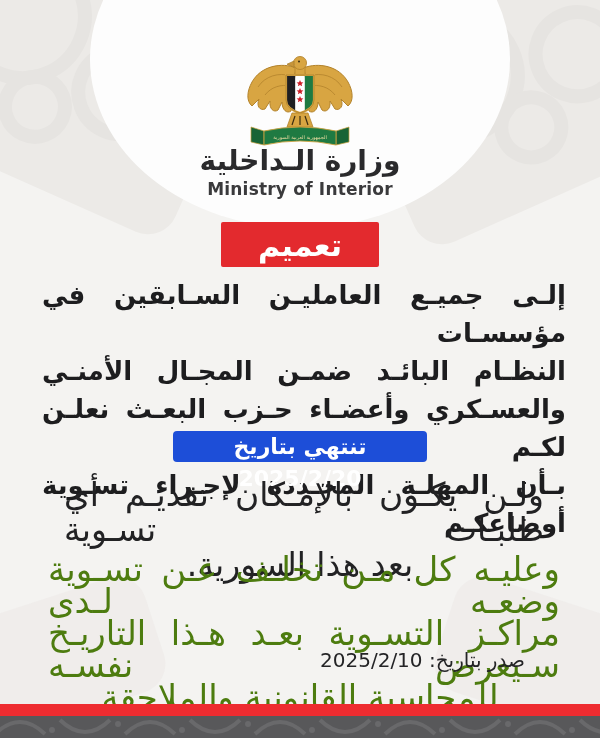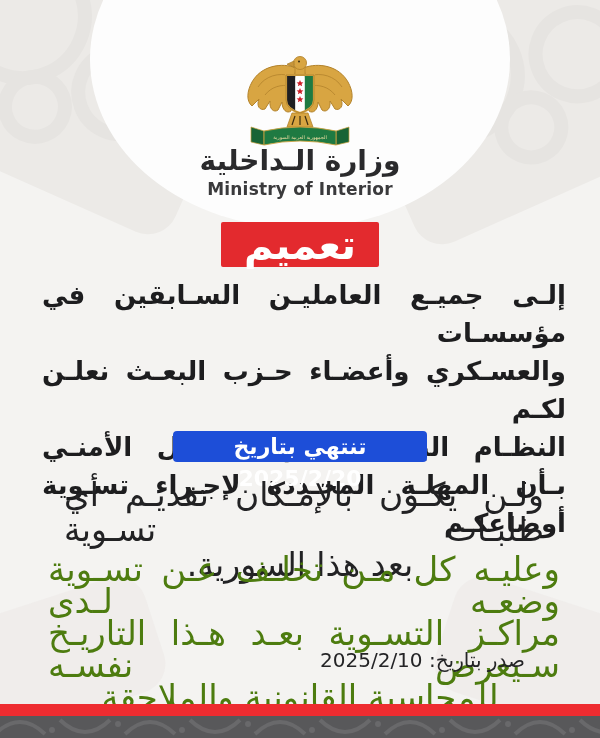--- a/index.html
+++ b/index.html
@@ -37,21 +37,21 @@
     text-align:center;font-size:28px;font-weight:bold;color:#2a2a2c;
   }
   .title-en{
     position:absolute;top:179px;left:0;width:600px;
     text-align:center;font-size:17px;font-weight:bold;color:#3a3a3c;
     letter-spacing:.2px;direction:ltr;
   }
   .banner{
     position:absolute;top:222px;left:221px;width:158px;height:45px;
     background:#e32a2e;border-radius:2px;
-    color:#fff;font-size:40px;font-weight:bold;
+    color:#fff;font-size:30px;font-weight:bold;
     text-align:center;line-height:47px;
   }
   .p1{
     position:absolute;top:276px;right:34px;left:34px;
     font-size:26px;font-weight:bold;color:#1d1d1f;line-height:38px;
   }
   .p2{
     position:absolute;top:477px;right:56px;left:56px;
     font-size:33px;color:#222224;line-height:35px;
   }
@@ -165,22 +165,22 @@
     </svg>
   </div>
 
   <div class="title-ar">وزارة الـداخلية</div>
   <div class="title-en">Ministry of Interior</div>
 
   <div class="banner">تعميم</div>
 
   <div class="p1">
     <div class="line-just">إلـى جميـع العامليـن السـابقين في مؤسسـات</div>
+    <div class="line-just">النظـام البائـد ضمـن المجـال الأمنـي</div>
     <div class="line-just">والعسـكري وأعضـاء حـزب البعـث نعلـن لكـم</div>
-    <div class="line-just">النظـام البائـد ضمـن المجـال الأمنـي</div>
     <div class="line-just">بـأن المهلـة المحـددة لإجـراء تسـوية أوضاعكـم</div>
   </div>
 
   <div class="deadline">تنتهي بتاريخ 2025/2/20</div>
 
   <div class="p2">
     <div class="line-just">ولـن يكـون بالإمـكان تقديـم أي طلبـات تسـوية</div>
     <div class="line-center">بعد هذا السورية.</div>
   </div>
 

